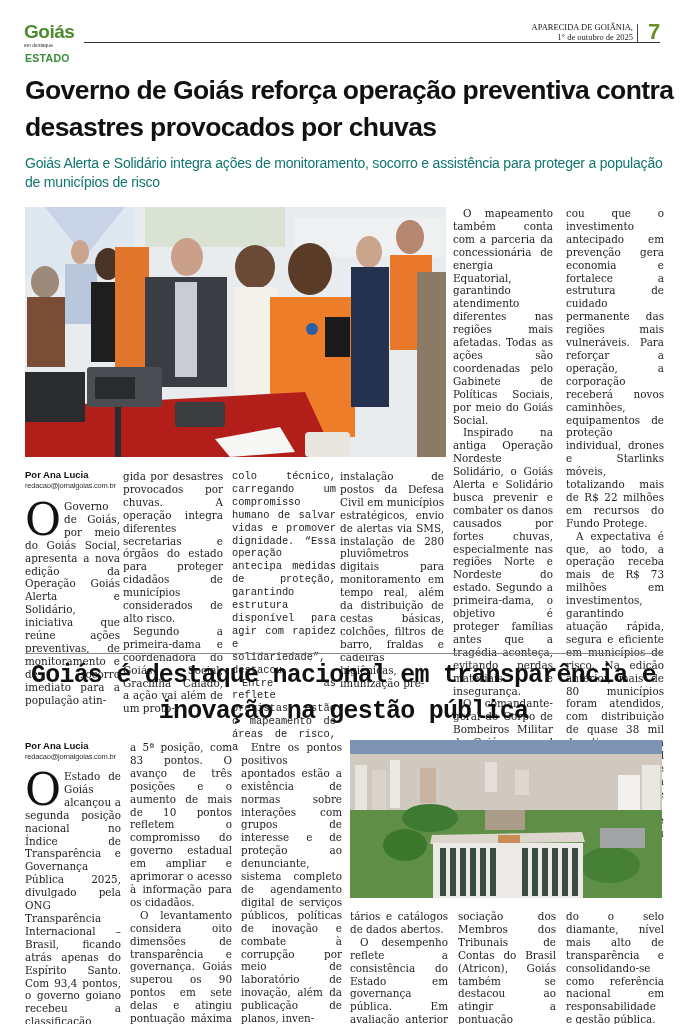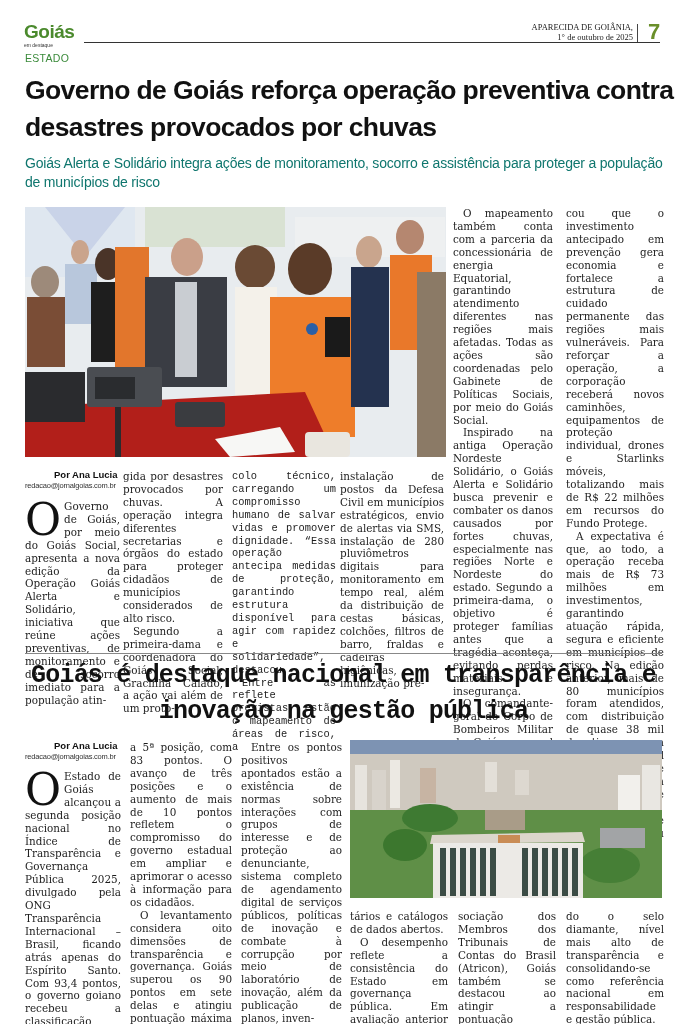--- a/index.html
+++ b/index.html
@@ -5,30 +5,30 @@
   html,body{margin:0;padding:0;background:#fff;}
   body{width:687px;height:1024px;position:relative;overflow:hidden;font-family:"DejaVu Serif",serif;color:#1a1a1a;}
   .abs{position:absolute;}
   .logo{left:24px;top:22px;width:58px;height:28px;}
   .logo-word{font-family:"Liberation Sans",sans-serif;font-weight:bold;font-size:19px;color:#4b8a2d;letter-spacing:-0.5px;line-height:20px;display:block;}
   .logo-sub{font-family:"Liberation Sans",sans-serif;font-size:5px;color:#333;line-height:6px;display:block;}
   .hdr-rule{left:84px;top:42px;width:576px;height:1px;background:#333;}
   .hdr-place{right:54px;top:22px;text-align:right;font-family:Liberation Serif, serif;font-size:8.5px;line-height:10px;color:#222;}
   .hdr-sep{left:637px;top:24px;width:1px;height:18px;background:#444;}
   .hdr-page{left:648px;top:20px;font-family:"Liberation Sans",sans-serif;font-weight:bold;font-size:22px;color:#6a8f2a;line-height:24px;}
-  .section{left:25px;top:52px;font-family:"Liberation Sans",sans-serif;font-weight:normal;font-size:10.5px;color:#3a8a3a;letter-spacing:0.3px;}
+  .section{left:25px;top:52px;font-family:"Liberation Sans",sans-serif;font-weight:bold;font-size:10.5px;color:#3a8a3a;letter-spacing:0.3px;}
   .h1{left:25px;top:72px;width:650px;font-family:"Liberation Sans",sans-serif;font-weight:bold;font-size:26.5px;line-height:37px;color:#111;letter-spacing:-0.6px;}
   .sub{left:25px;top:154px;width:650px;font-family:"Liberation Sans",sans-serif;font-size:14px;line-height:19px;color:#0f766e;letter-spacing:-0.2px;}
   .photo1{left:25px;top:207px;width:421px;height:250px;overflow:hidden;background:linear-gradient(180deg,#e9eef2 0%,#dfe3e6 30%,#c9b8a6 55%,#7a2a22 80%,#b3261e 100%);}
   .photo2{left:350px;top:740px;width:312px;height:158px;overflow:hidden;background:linear-gradient(180deg,#6b86a8 0%,#9fb0c0 10%,#d7d3cc 22%,#bfb9b0 35%,#5f8a4a 60%,#4d7a3a 100%);}
   .col{position:absolute;font-size:10.4px;line-height:12.9px;text-align:justify;hyphens:manual;color:#1d1d1d;}
   .col p{margin:0;text-indent:0;}
   .col p.ind{text-indent:10px;}
   .byline{position:absolute;font-family:"Liberation Sans",sans-serif;}
-  .byline .name{font-weight:bold;font-size:9.5px;display:block;line-height:12px;color:#111;margin-left:29px;}
+  .byline .name{font-weight:bold;font-size:9.5px;display:block;line-height:12px;color:#111;}
   .byline .mail{font-size:7.5px;display:block;line-height:10px;color:#333;letter-spacing:-0.2px;}
   .dropcap{float:left;font-family:"DejaVu Serif",serif;font-size:44px;line-height:36px;margin:2px 3px 0 0;color:#111;}
   .div-rule{left:25px;top:653px;width:637px;height:1px;background:#888;}
   .h2{left:25px;top:658px;width:637px;text-align:center;font-family:Liberation Mono, monospace;font-weight:bold;font-size:25px;line-height:36px;color:#111;letter-spacing:-0.8px;}
   svg{display:block;}
 </style>
 </head>
 <body>
 
 <div class="abs logo">

